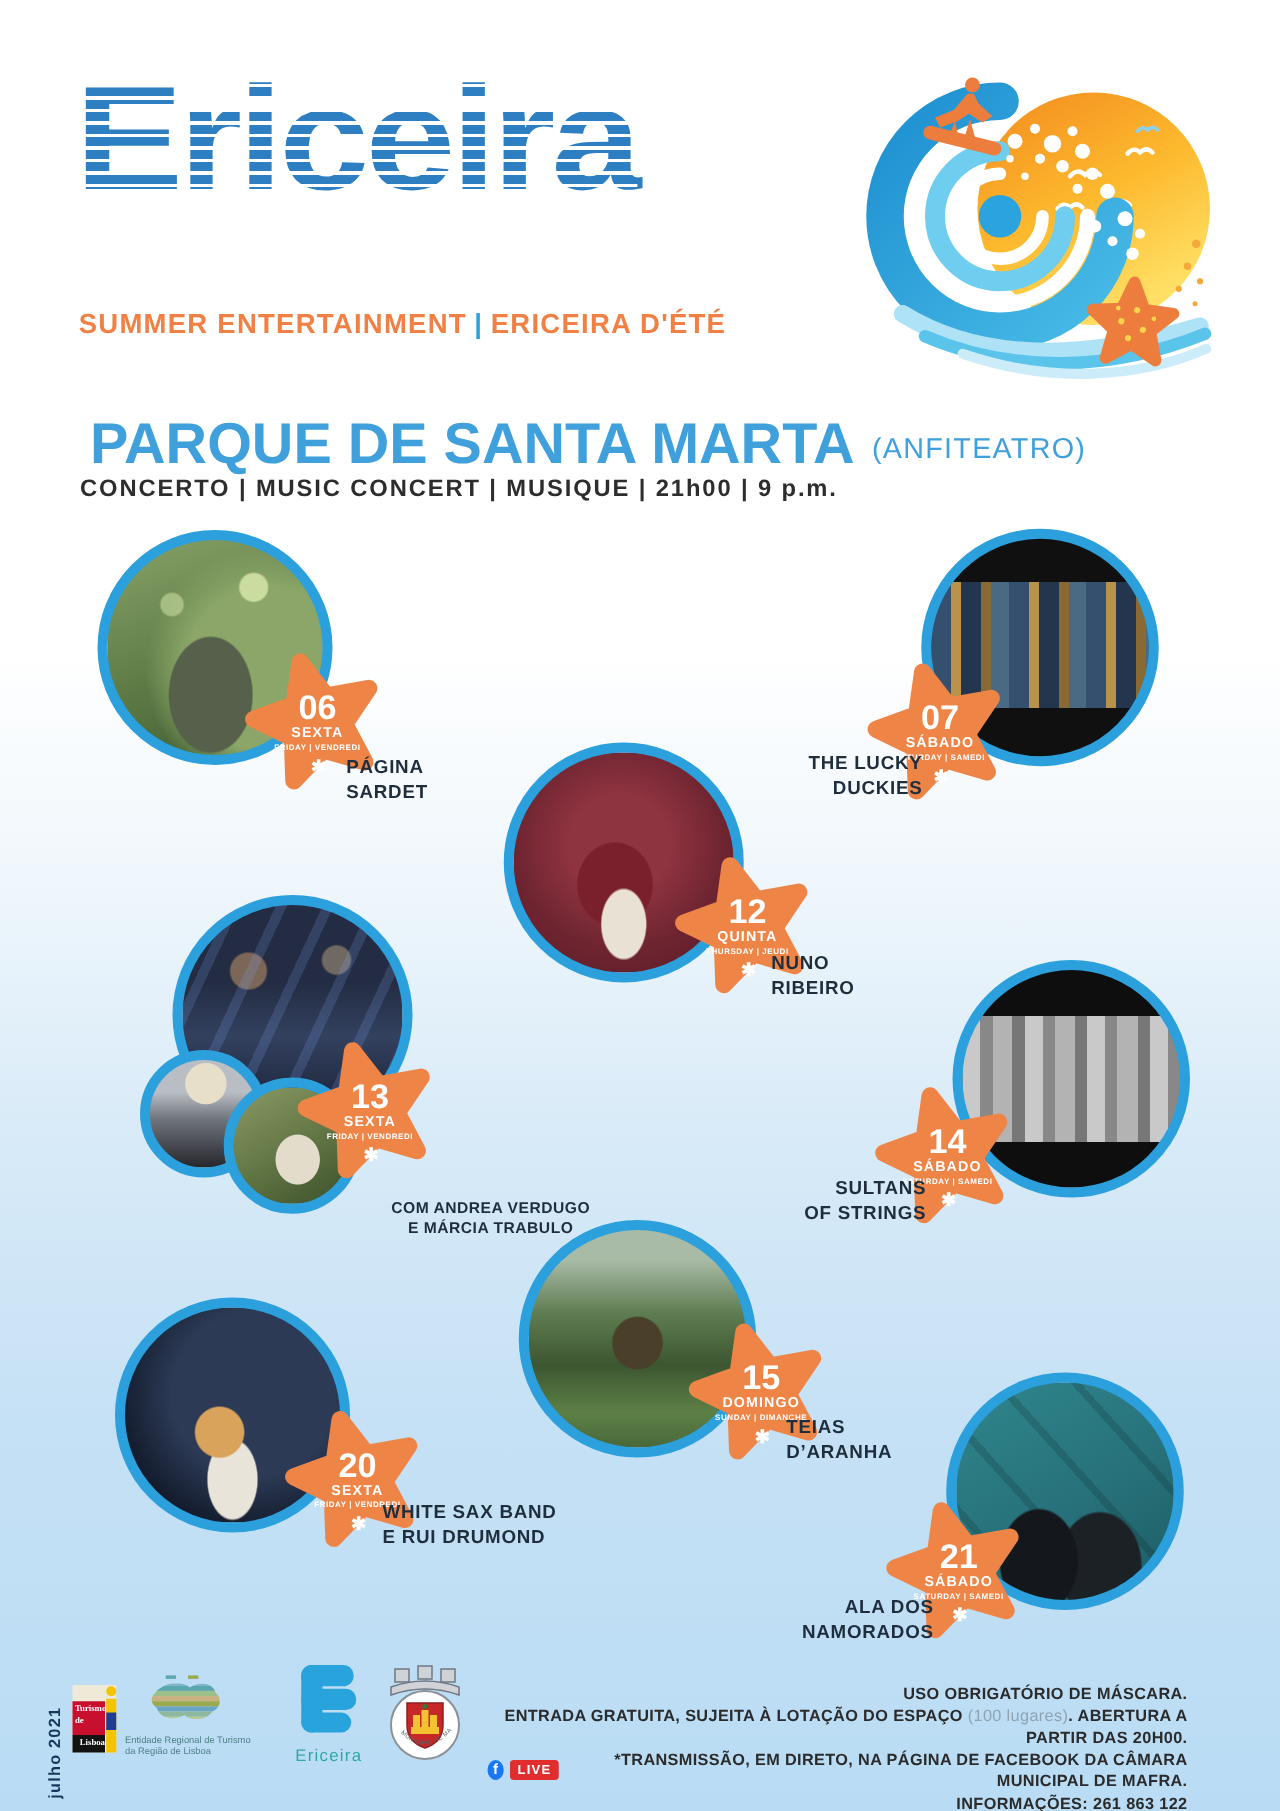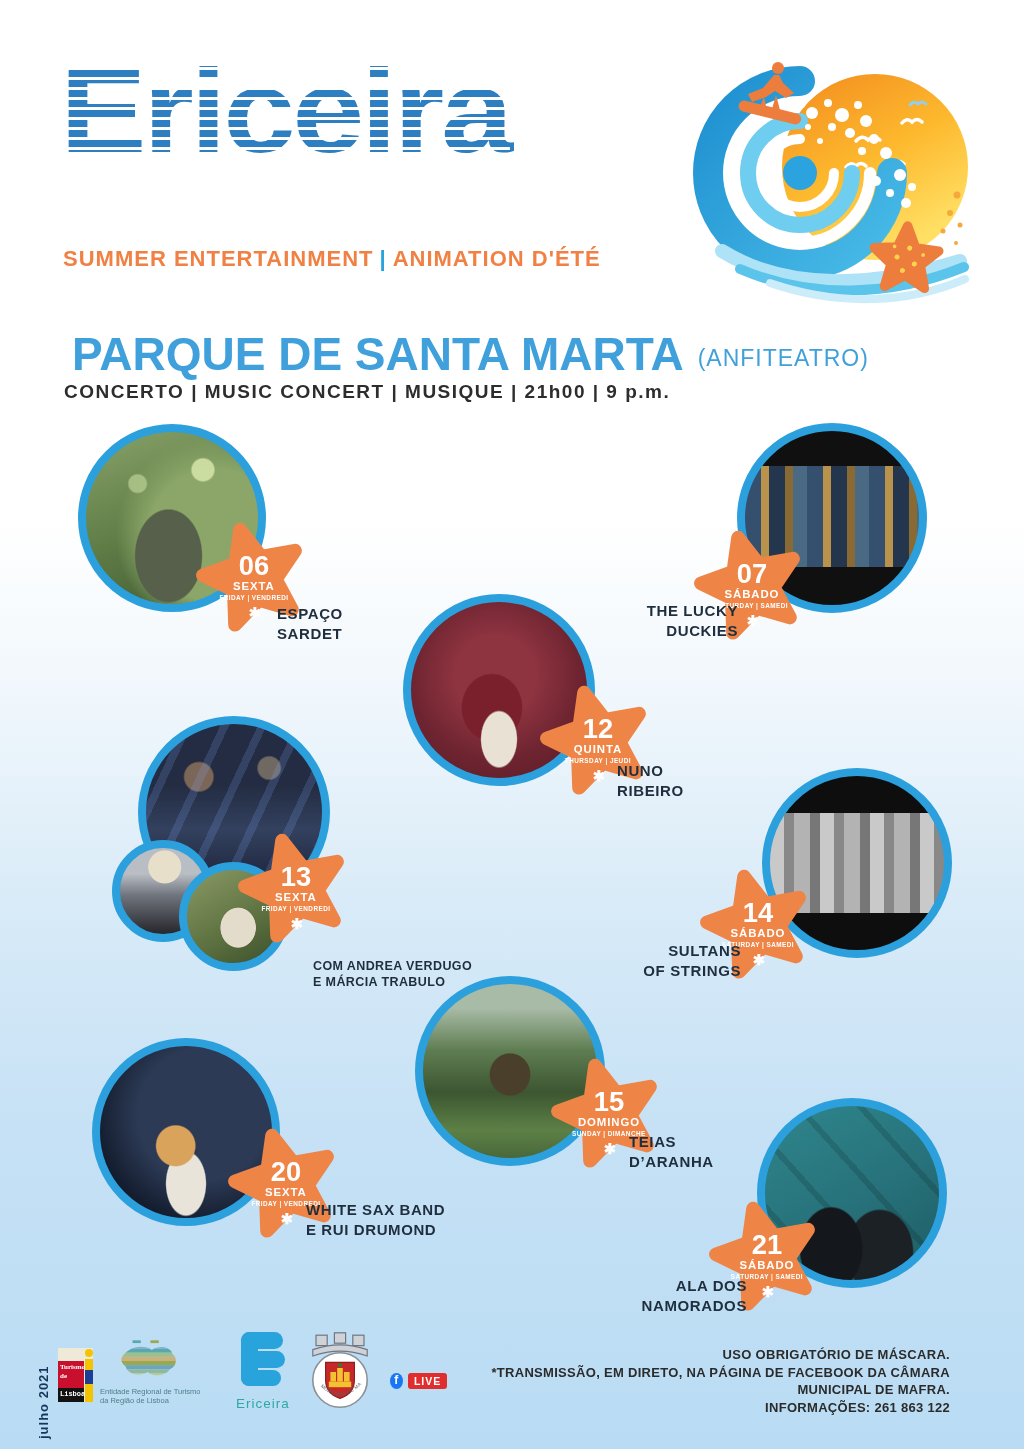--- a/index.html
+++ b/index.html
@@ -67,32 +67,32 @@
   .badge{position:absolute;overflow:visible;}
   .badge .star{fill:#EE8547;stroke:#EE8547;stroke-width:15;stroke-linejoin:round;}
   .badge text{fill:#ffffff;text-anchor:middle;font-family:"Liberation Sans",sans-serif;font-weight:700;}
   .b-day{font-size:30px;}
   .b-wd{font-size:12.5px;letter-spacing:1px;}
   .b-intl{font-size:7px;letter-spacing:0.5px;}
   .b-ast{font-size:16px;}
   
   .artist{position:absolute;font-size:15px;font-weight:700;color:#1F2E3D;letter-spacing:0.6px;line-height:20px;white-space:pre-line;}
   .artist.ra{text-align:right;}
-  .artist-sub{position:absolute;font-size:12.5px;font-weight:700;color:#1F2E3D;letter-spacing:0.4px;line-height:16px;white-space:pre-line;}
+  .artist-sub{position:absolute;font-size:12.5px;font-weight:700;color:#1F2E3D;letter-spacing:0.4px;line-height:16px;white-space:pre-line;text-align:center;}
   
   .month{position:absolute;left:36px;top:1335px;height:104px;writing-mode:vertical-rl;transform:rotate(180deg);
     font-size:13px;font-weight:700;color:#14375c;letter-spacing:1px;}
   .tur{position:absolute;left:58px;top:1348px;width:35px;height:54px;background:#efe9d8;}
   .tur-i{position:absolute;right:0;top:11px;width:8px;height:43px;background:#f5c400;}
   .tur-dot{position:absolute;right:0;top:1px;width:8px;height:8px;border-radius:50%;background:#f5c400;}
   .tur-blue{position:absolute;right:0;top:22px;width:8px;height:14px;background:#1c3f94;}
   .tur-red{position:absolute;left:0;top:13px;width:26px;height:27px;background:#c8102e;color:#fff;
     font-family:"Liberation Serif",serif;font-weight:700;font-size:7px;line-height:8.5px;padding:2px 0 0 2px;box-sizing:border-box;}
   .tur-black{position:absolute;left:0;top:40px;width:26px;height:14px;background:#121212;color:#fff;
-    font-family:Liberation Mono, monospace;font-weight:700;font-size:7px;line-height:12px;padding-left:2px;box-sizing:border-box;}
+    font-family:Liberation Serif, serif;font-weight:700;font-size:7px;line-height:12px;padding-left:2px;box-sizing:border-box;text-align:right;}
   .ent{position:absolute;left:100px;top:1338px;width:118px;}
   .ent svg{display:block;margin-left:16px;}
   .ent-label{font-size:7.5px;line-height:9px;color:#4e8087;white-space:pre-line;margin-top:3px;}
   .eri{position:absolute;left:233px;top:1330px;width:60px;text-align:center;}
   .eri-label{font-size:13.5px;color:#2FA8A5;letter-spacing:1px;margin-top:4px;}
   .mafra{position:absolute;left:308px;top:1330px;}
   .finfo{position:absolute;right:74px;top:1346px;text-align:right;font-size:13px;font-weight:700;color:#2b2b2b;letter-spacing:0.3px;line-height:17.5px;width:560px;}
   .finfo .gray{color:#8fa3b0;font-weight:400;}
   .finfo .row3{display:flex;justify-content:flex-end;align-items:center;gap:5px;}
   .fb{display:inline-flex;width:16px;height:16px;border-radius:50%;background:#1877F2;color:#fff;
@@ -102,21 +102,21 @@
 </style>
 </head>
 <body>
 
 <div class="poster">
 
   <div class="brand">
     <span>Ericeira</span>
     <span class="stripes"></span>
   </div>
-  <div class="subtitle"><span>SUMMER ENTERTAINMENT</span><span class="div">|</span><span>ANIMATION D'ÉTÉ</span></div>
+  <div class="subtitle"><span>SUMMER ENTERTAINMENT</span><span class="div">|</span><span>ERICEIRA D'ÉTÉ</span></div>
 
   <svg class="hero-art" viewBox="0 0 310 255">
     <defs>
       <linearGradient id="gsun" x1="0" y1="0" x2="0.55" y2="1">
         <stop offset="0" stop-color="#F28A1E"></stop>
           <stop offset="0.55" stop-color="#FDB92E"></stop>
           <stop offset="1" stop-color="#FFE065"></stop>
       </linearGradient>
       <linearGradient id="gwave" x1="0" y1="0" x2="1" y2="1">
         <stop offset="0" stop-color="#1E8FD0"></stop>
@@ -199,21 +199,21 @@
   <div class="event-line">CONCERTO | MUSIC CONCERT | MUSIQUE | 21h00 | 9 p.m.</div>
 
   <div class="photo-circle p-andre" style="left:78px;top:424px;width:188px;height:188px;"></div>
   <svg class="badge" style="left:191px;top:516px;" width="124" height="124" viewBox="-8 -8 136 136">
     <path class="star" d="M45.8,6.9 L69,36.7 L106.1,30 L85,61.3 L102.7,94.6 L66.5,84.1 L40.3,111.3 L39,73.6 L5.1,57.1 L40.6,44.3 Z"></path>
     <text class="b-day" x="61" y="57">06</text>
     <text class="b-wd" x="61" y="73">SEXTA</text>
     <text class="b-intl" x="61" y="84">FRIDAY | VENDREDI</text>
     <text class="b-ast" x="62" y="104">✱</text>
   </svg>
-  <div class="artist" style="left:277px;top:604px;">ESPAÇO
+  <div class="artist" style="left:277px;top:604px;">PÁGINA
 SARDET</div>
 
   <div class="photo-circle p-lucky" style="left:737px;top:423px;width:190px;height:190px;"></div>
   <svg class="badge" style="left:689px;top:524px;" width="124" height="124" viewBox="-8 -8 136 136">
     <path class="star" d="M45.8,6.9 L69,36.7 L106.1,30 L85,61.3 L102.7,94.6 L66.5,84.1 L40.3,111.3 L39,73.6 L5.1,57.1 L40.6,44.3 Z"></path>
     <text class="b-day" x="61" y="57">07</text>
     <text class="b-wd" x="61" y="73">SÁBADO</text>
     <text class="b-intl" x="61" y="84">SATURDAY | SAMEDI</text>
     <text class="b-ast" x="62" y="104">✱</text>
   </svg>
@@ -353,20 +353,21 @@
     <defs>
         <path id="ribbonarc" d="M12,66 Q40,98 68,66"></path>
       </defs>
     <text font-size="6" fill="#5c6166" letter-spacing="0.5" font-family="Liberation Sans, sans-serif">
       <textPath href="#ribbonarc" startOffset="8%">MUNICÍPIO DE MAFRA</textPath>
     </text>
   </svg>
 
   <div class="finfo">
     <div>USO OBRIGATÓRIO DE MÁSCARA.</div>
+    <div><span>ENTRADA GRATUITA, SUJEITA À LOTAÇÃO DO ESPAÇO</span><span class="gray"> (100 lugares)</span><span>. ABERTURA A PARTIR DAS 20H00.</span></div>
     <div class="row3">
       <span class="fb">f</span>
       <span class="live">LIVE</span>
       <span>*TRANSMISSÃO, EM DIRETO, NA PÁGINA DE FACEBOOK DA CÂMARA MUNICIPAL DE MAFRA.</span>
     </div>
     <div>INFORMAÇÕES: 261 863 122</div>
   </div>
 
 </div>
 

